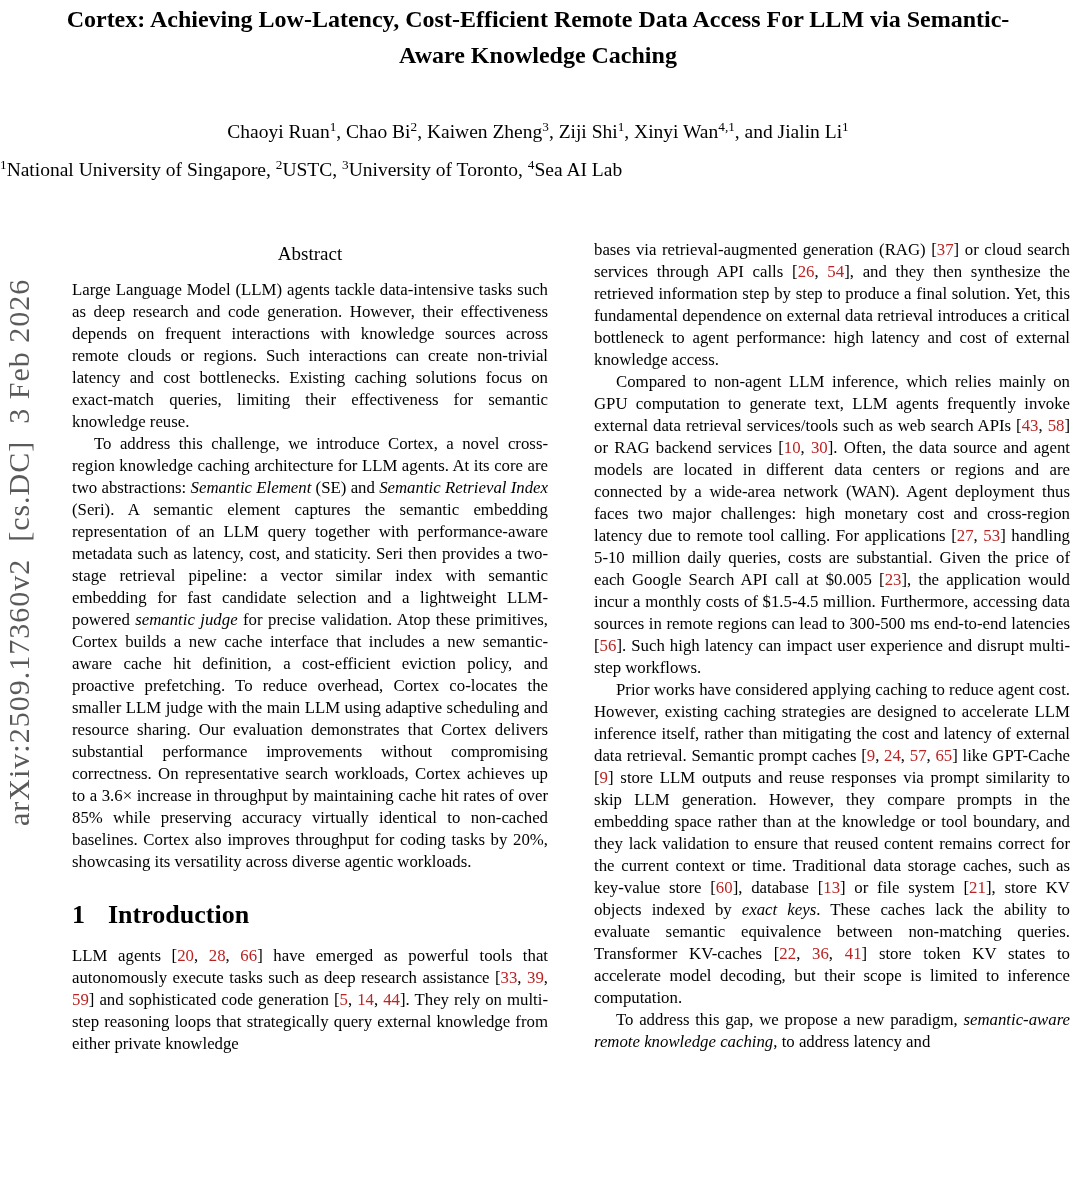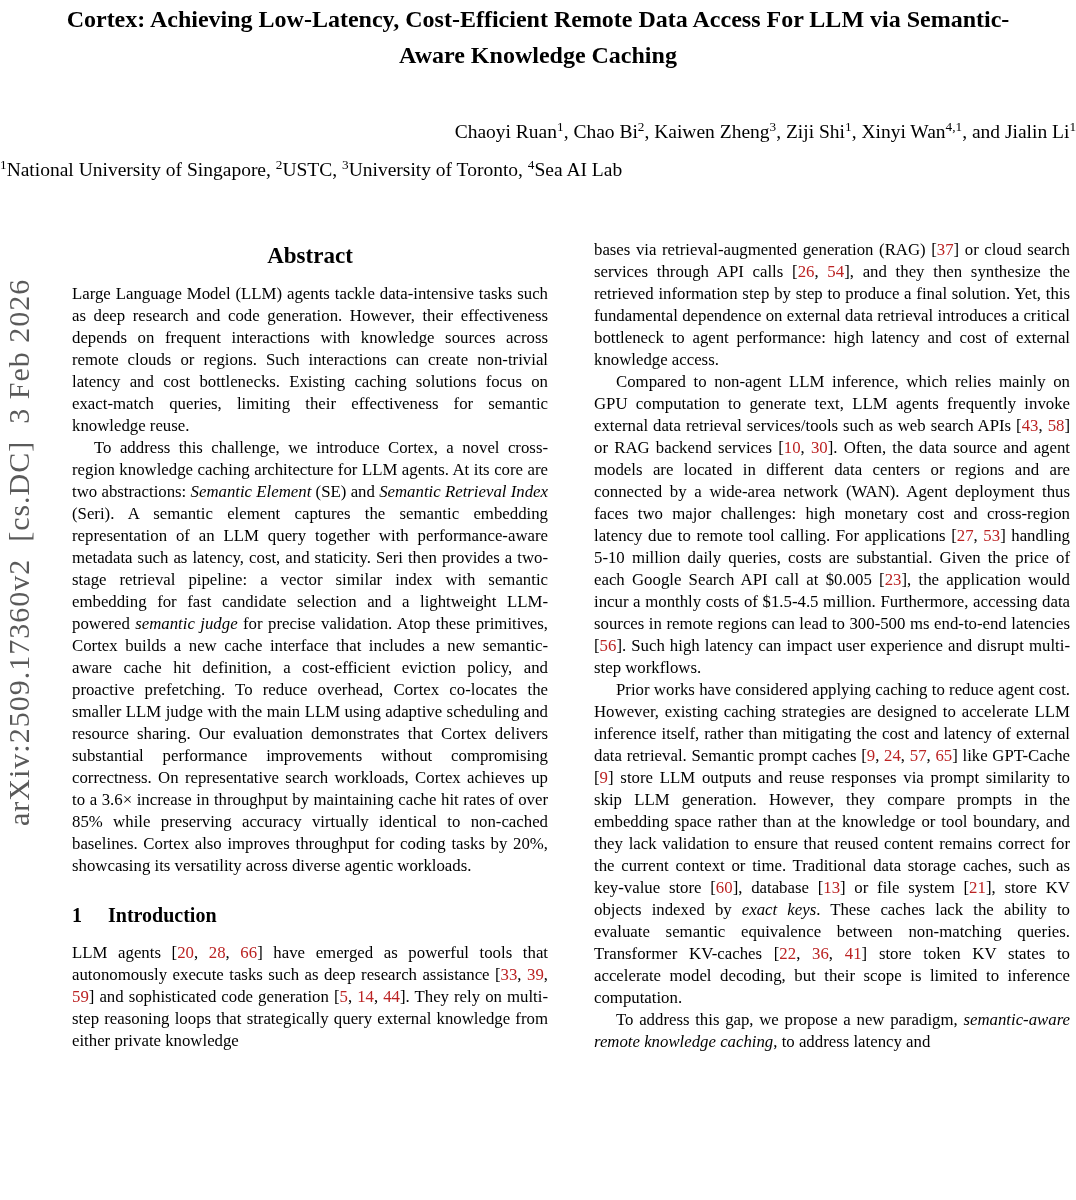--- a/index.html
+++ b/index.html
@@ -23,43 +23,43 @@
     font-family:"Liberation Serif", serif;
     text-align:center;
   }
   .header{padding-top:1px;}
   .title{
     margin:0 54px;
     text-align:center;
     font-size:24px;font-weight:700;line-height:1.5;
   }
   .authors{
-    margin-top:48px;text-align:right;font-size:19.5px;
+    margin-top:48px;text-align:center;font-size:19.5px;
   }
   .affiliations{
     margin-top:16px;text-align:left;font-size:19.5px;
   }
   sup{font-size:68%;line-height:0;}
   .columns{
     display:flex;gap:46px;
     margin-top:58px;
     padding-left:72px;padding-right:6px;
   }
   .column{width:476px;flex:0 0 476px;}
   .abstract-heading{
     margin:4px 0 14px;text-align:center;
-    font-size:23px;font-weight:700;
+    font-size:19px;font-weight:400;
   }
   .para{
     margin:0;font-size:16.8px;line-height:22px;
     text-align:justify;
   }
   .para.indent{text-indent:22px;}
   .section-heading{
-    margin:27px 0 15px;font-size:20px;font-weight:700;
+    margin:27px 0 15px;font-size:26px;font-weight:700;
   }
   .sec-num{display:inline-block;min-width:36px;}
   .cite{color:var(--cite-color);}
   em{}
 </style>
 </head>
 <body>
 
 <div class="page">
 

